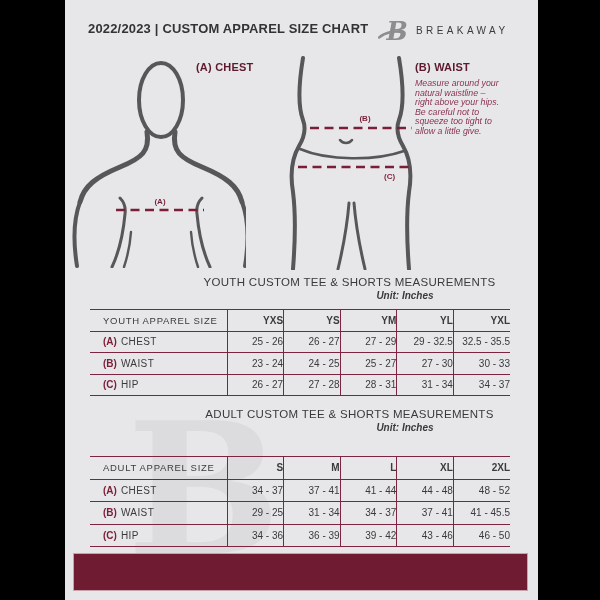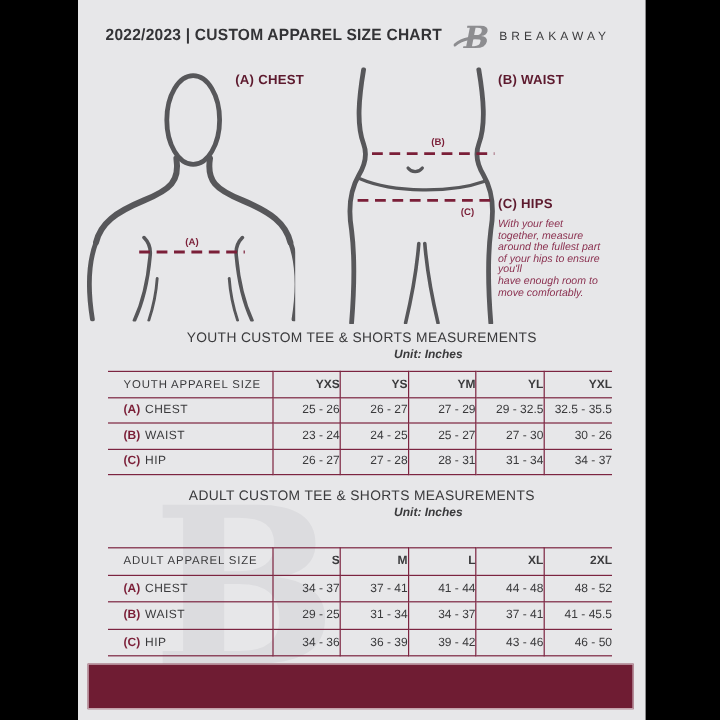--- a/index.html
+++ b/index.html
@@ -3,21 +3,21 @@
 <meta charset="utf-8">
 <style>
   * { margin:0; padding:0; box-sizing:border-box; }
   html,body { width:600px; height:600px; }
   body { background:#000; font-family:"Liberation Sans", sans-serif; }
   .stage { position:relative; width:600px; height:600px; overflow:hidden; }
   .doc { position:absolute; left:65px; top:0; width:473px; height:600px; background:#e7e7e9; overflow:hidden; }
 
   .watermark { position:absolute; left:62px; top:398px; font-family:"DejaVu Serif", serif; font-weight:bold; font-size:182px; color:#dcdcdf; z-index:0; line-height:1; user-select:none; }
 
-  .layer { position:absolute; inset:0; z-index:1; }
+  .layer { position:absolute; inset:0; z-index:1;padding-left:48px; }
 
   
   .hdr-title { position:absolute; left:23px; top:21px; font-size:13.5px; font-weight:bold; color:#333336; letter-spacing:0.2px; transform:scaleX(0.96); transform-origin:left; white-space:nowrap; }
   .brand { position:absolute; left:313px; top:14px; width:150px; height:34px; }
   .brand-logo { position:absolute; left:0; top:2px; width:30px; height:30px; }
   .brand-name { position:absolute; left:38px; top:11px; font-size:10px; font-weight:normal; letter-spacing:3.4px; color:#3b3b3d; white-space:nowrap; }
 
   
   .fig { position:absolute; }
   .fig-stroke { fill:none; stroke:#57575a; stroke-linecap:round; }
@@ -89,30 +89,26 @@
         <text class="marker" x="77" y="65" text-anchor="middle">(B)</text>
         <line class="dash" x1="10" y1="111" x2="126" y2="111"></line>
         <text class="marker" x="96" y="123">(C)</text>
       </svg>
 
       <div class="instr" style="left:131px; top:61px; width:118px;">
         <h3>(A) CHEST</h3>
       </div>
       <div class="instr" style="left:350px; top:61px; width:120px;">
         <h3>(B) WAIST</h3>
-      </div>
-      <div class="instr" style="left:350px; top:164px; width:122px;">
-        <h3>(C) HIPS</h3>
-        <p>With your feet
-together, measure
-around the fullest part
-of your hips to ensure
-you'll
-have enough room to
-move comfortably.</p>
+        <p>Measure around your
+natural waistline –
+right above your hips.
+Be careful not to
+squeeze too tight to
+allow a little give.</p>
       </div>
 
       <div class="tbl-title" style="top:276px;">YOUTH CUSTOM TEE &amp; SHORTS MEASUREMENTS</div>
       <div class="tbl-unit" style="top:290px;">Unit: Inches</div>
       <table class="yt" style="top:309px;">
         <colgroup>
             <col style="width:137px">
             <col>
             <col>
             <col>
@@ -135,21 +131,21 @@
           <td>27 - 29</td>
           <td>29 - 32.5</td>
           <td>32.5 - 35.5</td>
         </tr>
         <tr>
           <td><span class="key">(B)</span><span class="rl">WAIST</span></td>
           <td>23 - 24</td>
           <td>24 - 25</td>
           <td>25 - 27</td>
           <td>27 - 30</td>
-          <td>30 - 26</td>
+          <td>30 - 33</td>
         </tr>
         <tr>
           <td><span class="key">(C)</span><span class="rl">HIP</span></td>
           <td>26 - 27</td>
           <td>27 - 28</td>
           <td>28 - 31</td>
           <td>31 - 34</td>
           <td>34 - 37</td>
         </tr>
       </tbody>

